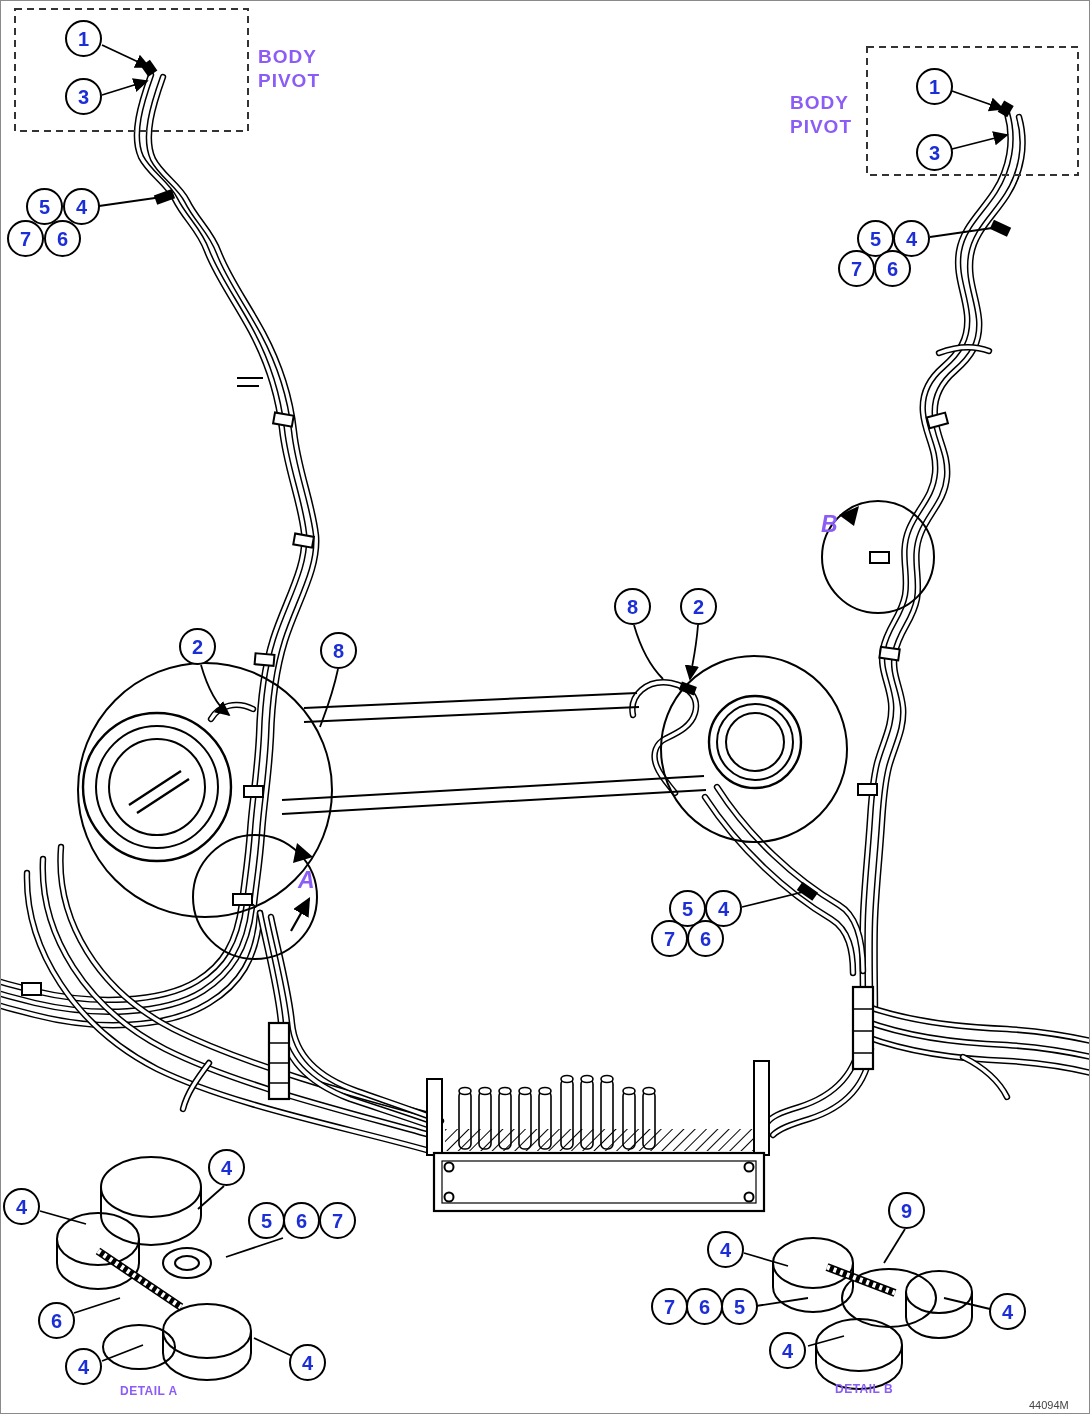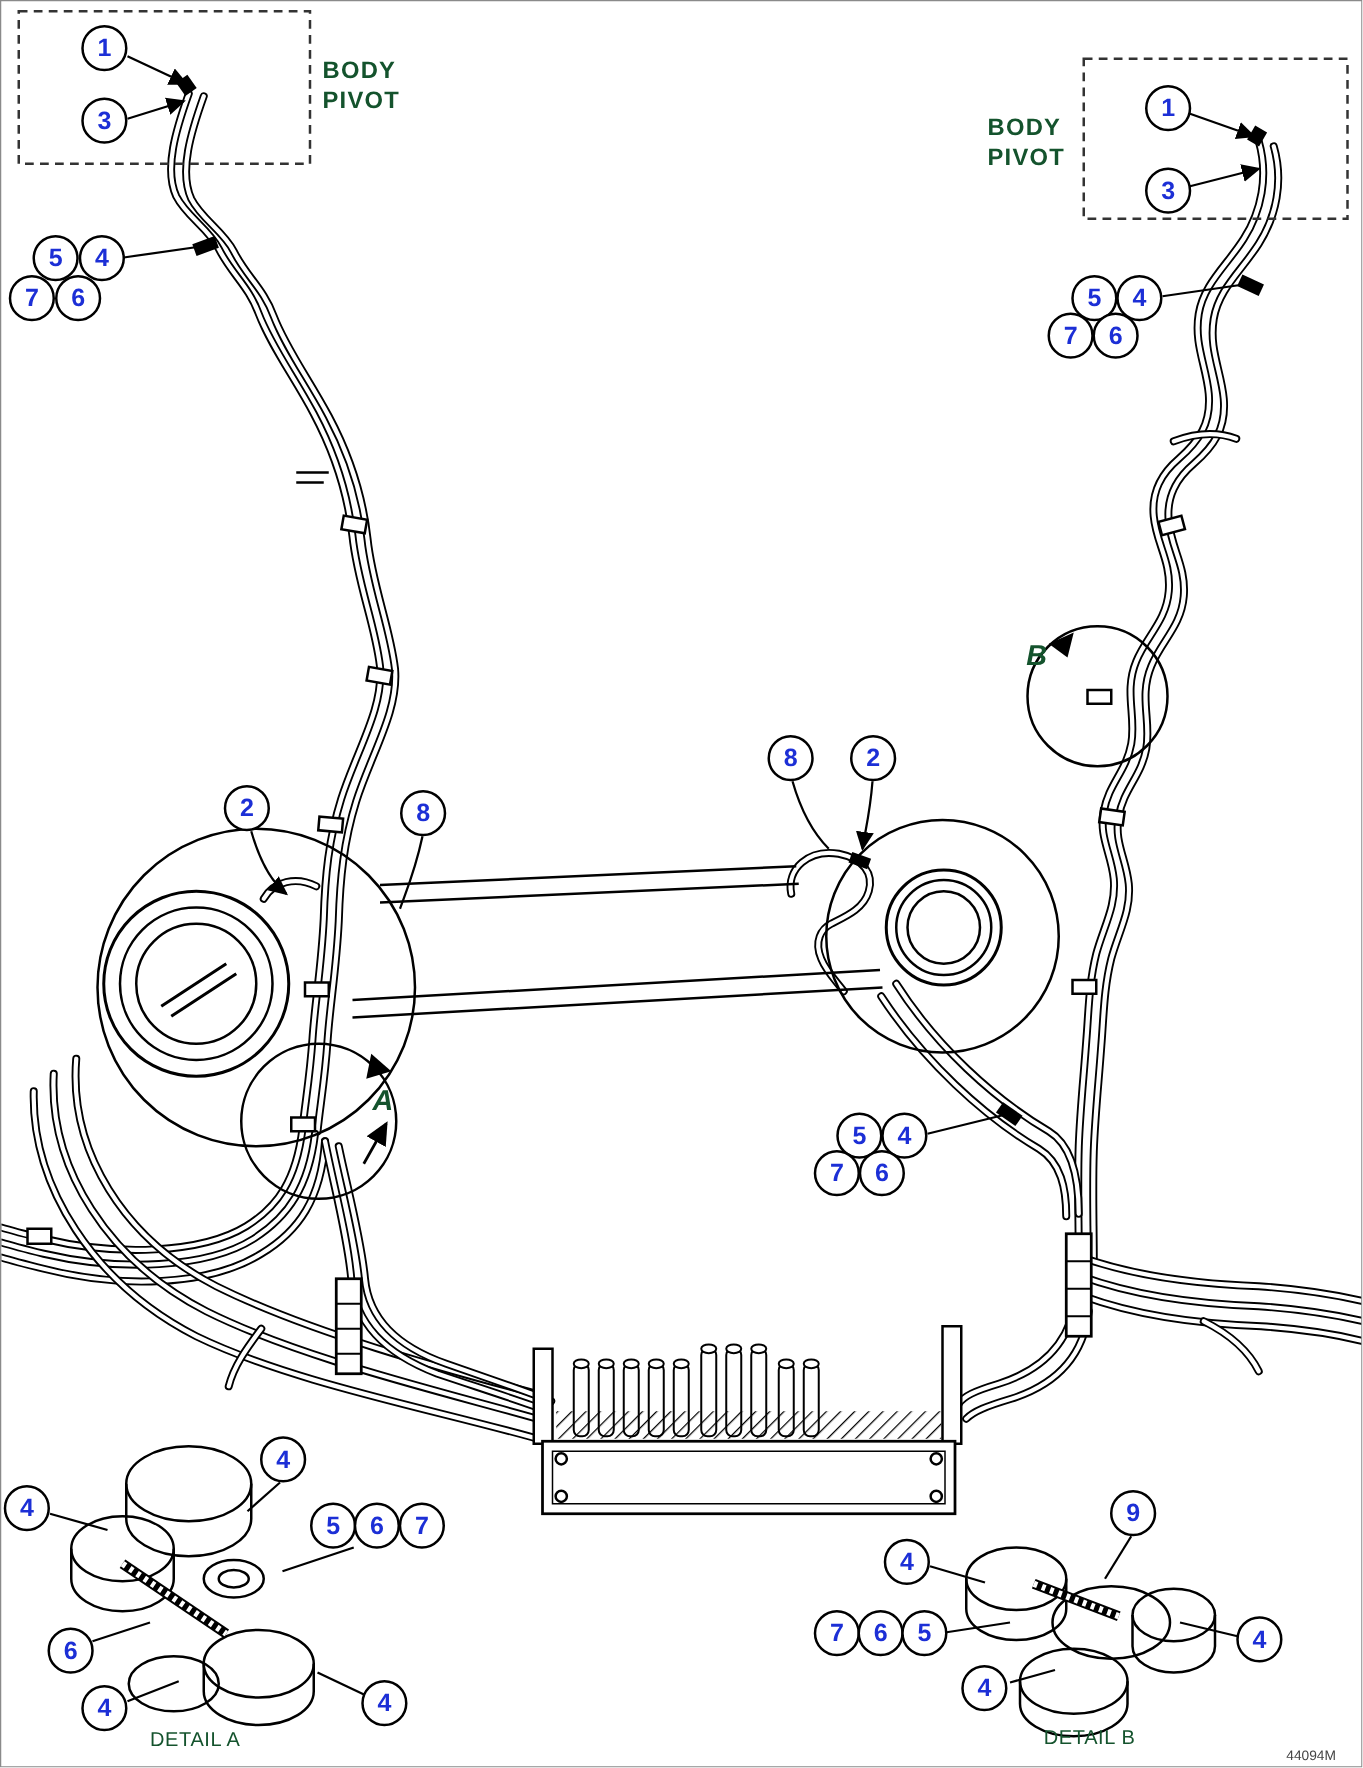--- a/index.html
+++ b/index.html
@@ -12,23 +12,23 @@
   .ho{fill:none;stroke:#000;stroke-width:6.4;stroke-linecap:round;}
   .hi{fill:none;stroke:#fff;stroke-width:3.4;stroke-linecap:round;}
   .thin{fill:none;stroke:#000;stroke-width:2;}
   .balloon{
     position:absolute;width:37px;height:37px;margin:-19px 0 0 -19px;
     border:2.5px solid #000;border-radius:50%;background:#fff;
     display:flex;align-items:center;justify-content:center;
     font-weight:700;font-size:20px;color:var(--callout-color,#1c2fd6);
     z-index:3;box-sizing:border-box;line-height:1;
   }
-  .label{position:absolute;color:#14532d;z-index:2;}
+  .label{position:absolute;color:#8b5cf6;z-index:2;}
   .body-pivot{white-space:pre-line;font-weight:700;font-size:19px;line-height:1.25;letter-spacing:1px;}
-  .detail-label{font-weight:400;font-size:16px;letter-spacing:0.5px;}
+  .detail-label{font-weight:700;font-size:12px;letter-spacing:0.5px;}
   .view-letter{font-weight:700;font-style:italic;font-size:23px;}
   .footnote{position:absolute;font-size:11px;color:#444;z-index:2;}
 </style>
 </head>
 <body>
 
 <div class="page">
 
   <svg class="artwork" width="1090" height="1414" viewBox="0 0 1090 1414" xmlns="http://www.w3.org/2000/svg">
     <defs>

